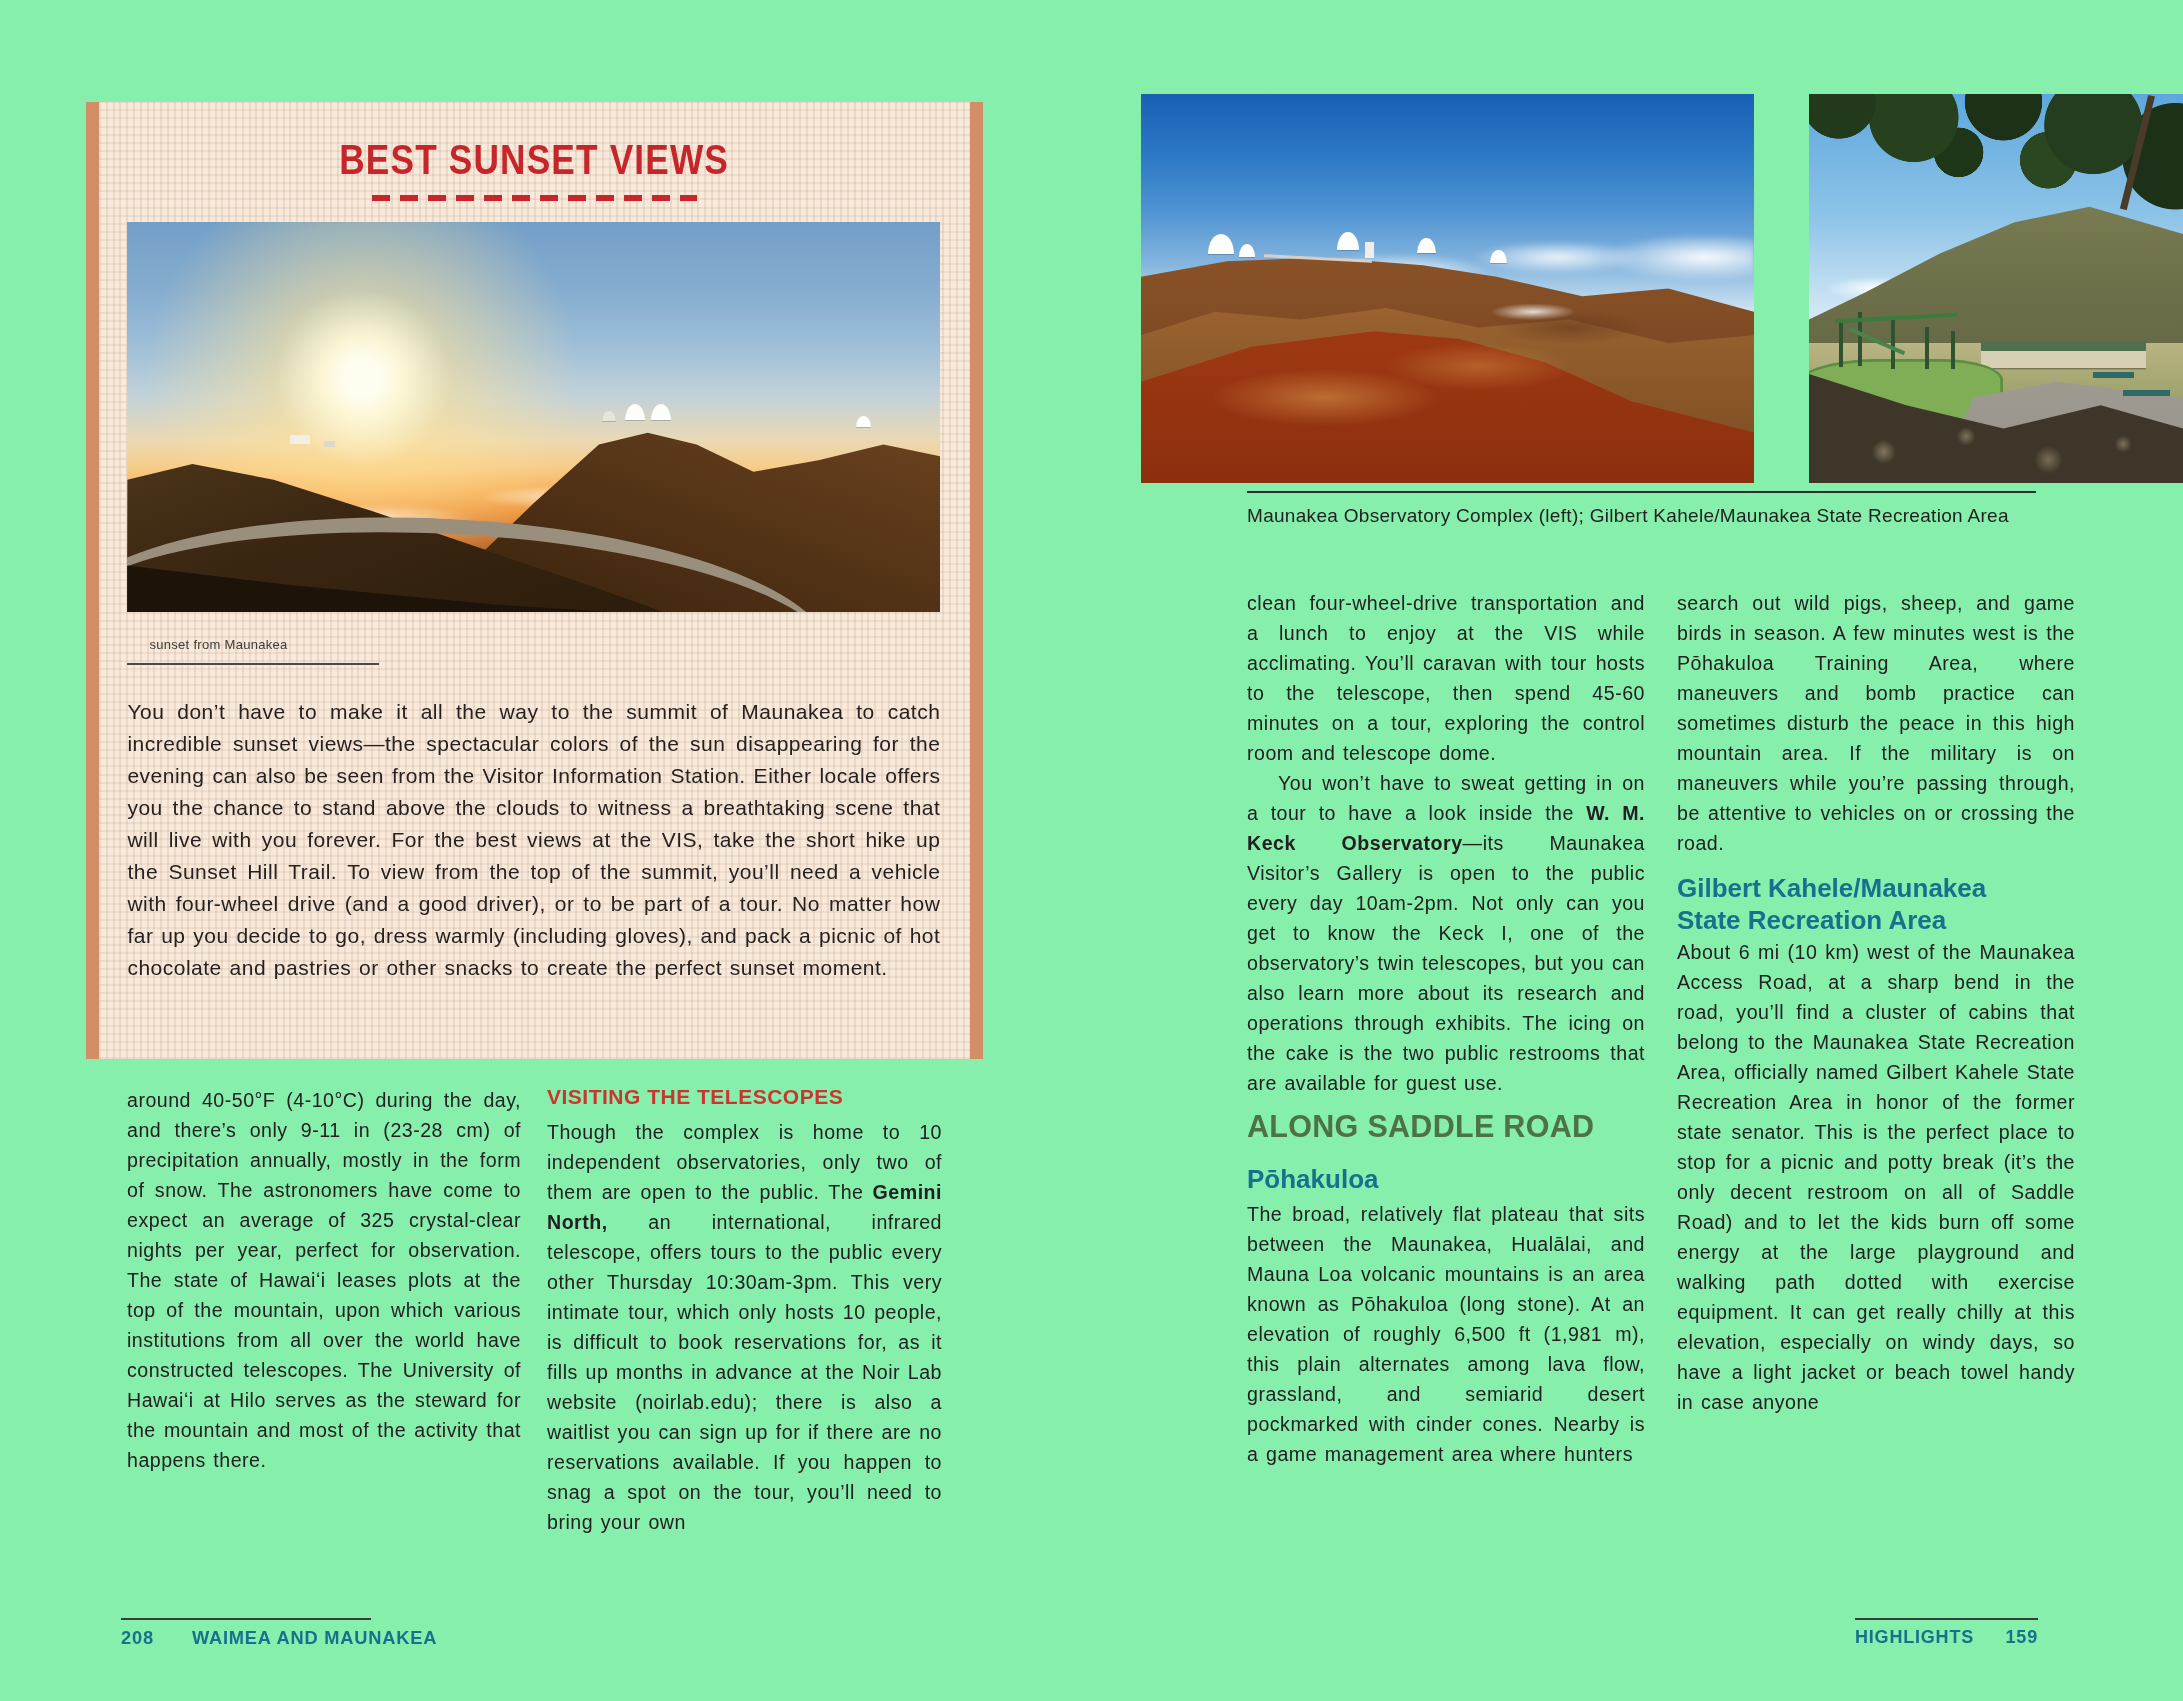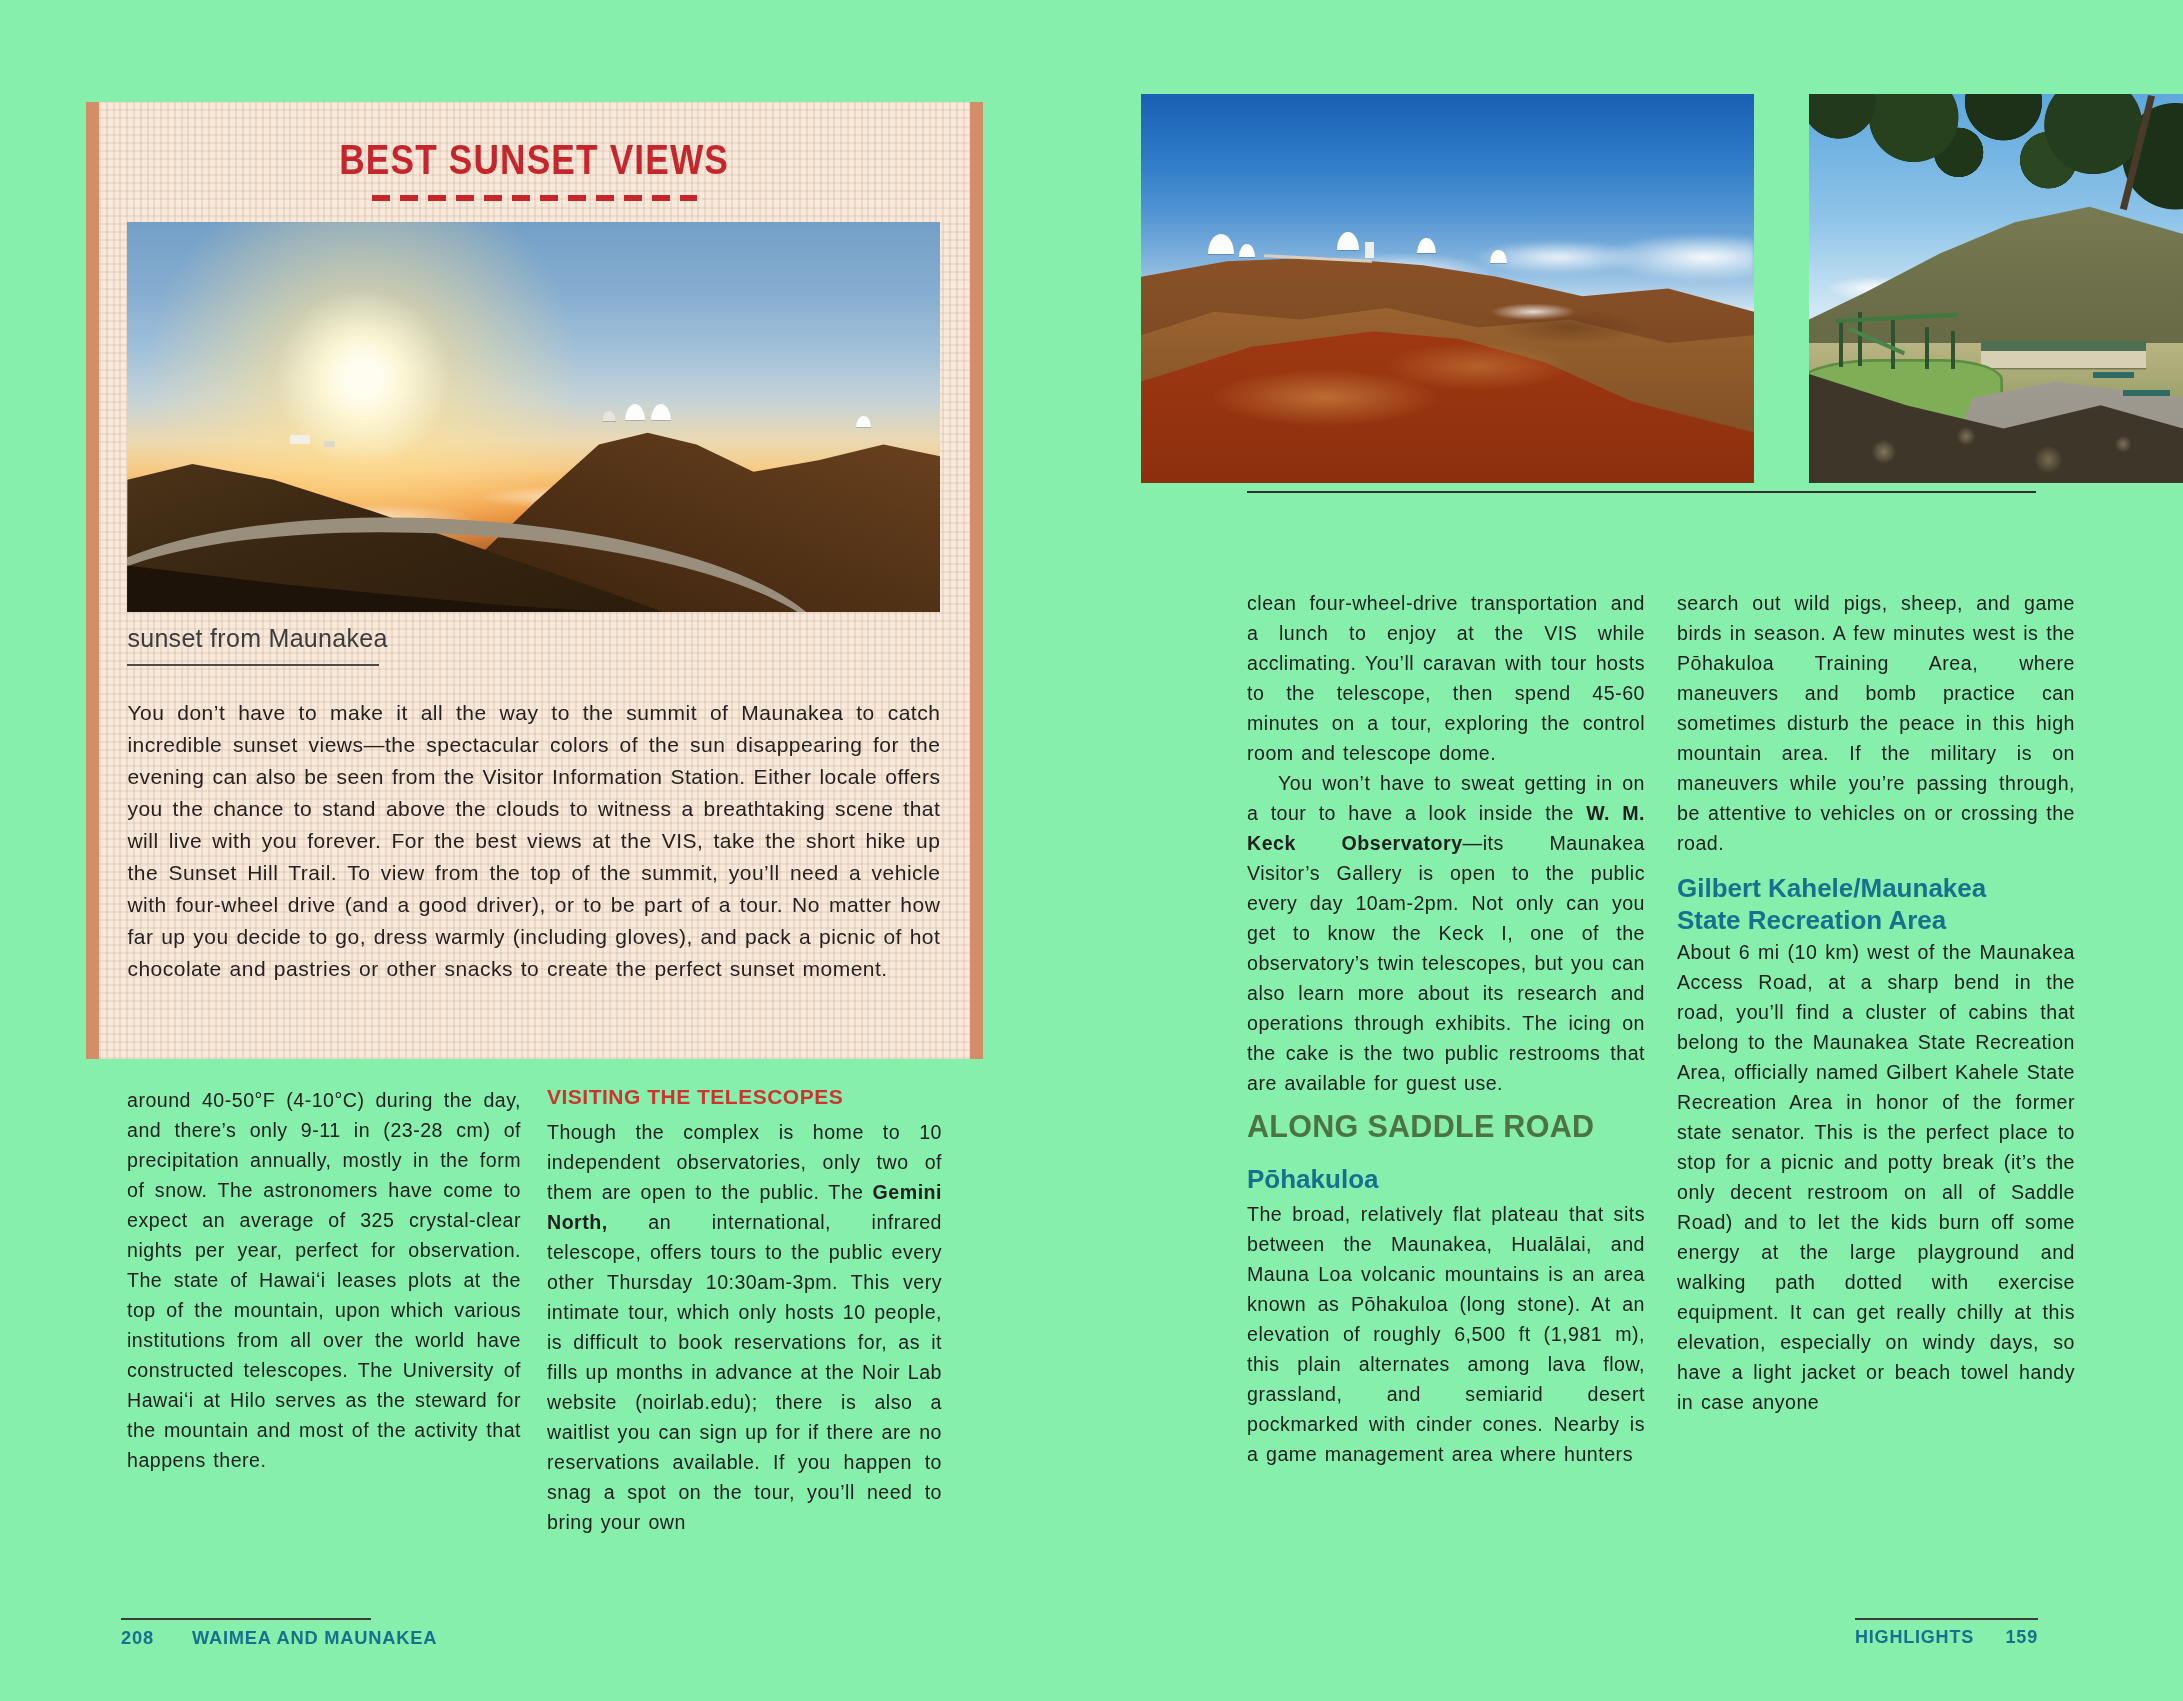--- a/index.html
+++ b/index.html
@@ -53,21 +53,21 @@
     border-top:15px solid #9a8f7d; border-left:2.7px solid transparent; border-radius:50%;
     transform:rotate(3deg);
   }
   .sunset-fg { position:absolute; inset:0;
     clip-path:polygon(0 100%,0 88%,20% 93%,45% 98%,60% 100%);
     background:#1d1309;
   }
   .dome { position:absolute; background:#fdfdfb; border-radius:50% 50% 0 0 / 100% 100% 0 0; box-shadow:0 0.7px 0 rgba(0,0,0,.25); }
   .dome-base { position:absolute; background:#e9e7e2; }
 
-  .callout-caption { margin-top:12px; font-size:25px; color:#3c3c3c; letter-spacing:0.3px; }
+  .callout-caption { margin-top:25px; font-size:13px; color:#3c3c3c; letter-spacing:0.3px;padding-left:22px; }
   .callout-caption-rule { width:252px; height:2px; background:#4a4a4a; margin-top:10.8px; }
   .callout-body {
     margin-top:31px; width:813px; font-size:21px; line-height:32px; color:#262120;
     text-align:justify; letter-spacing:0.5px; word-spacing:1.4px;
   }
 
   
   .body-text { font-size:19.6px; line-height:30px; color:#242021; text-align:justify; letter-spacing:0.5px; word-spacing:1.7px; }
   .lcol1 { position:absolute; left:127px; top:1085px; width:394px; }
   .lcol2 { position:absolute; left:547px; top:1085px; width:395px; }
@@ -243,20 +243,21 @@
     <div class="park-gravel"></div>
     <div class="dome-base" style="left:76%; top:71.5%; width:41px; height:5.4px; background:#2e6b66;"></div>
     <div class="dome-base" style="left:84%; top:76%; width:47px; height:6.1px; background:#2e6b66;"></div>
     <div class="park-shadow"></div>
     <div class="park-canopy"></div>
     <div class="park-trunk"></div>
   </div>
 
   <div class="rcaption-rule"></div>
   <div class="rcaption">
+    <div>Maunakea Observatory Complex (left); Gilbert Kahele/Maunakea State Recreation Area</div>
   </div>
 
   <div class="rcol1">
     <p class="body-text">clean four-wheel-drive transportation and a lunch to enjoy at the VIS while acclimating. You’ll caravan with tour hosts to the telescope, then spend 45-60 minutes on a tour, exploring the control room and telescope dome.</p>
     <p class="body-text indent"><span>You won’t have to sweat getting in on a tour to have a look inside the </span><strong>W. M. Keck Observatory</strong><span>—its Maunakea Visitor’s Gallery is open to the public every day 10am-2pm. Not only can you get to know the Keck I, one of the observatory’s twin telescopes, but you can also learn more about its research and operations through exhibits. The icing on the cake is the two public restrooms that are available for guest use.</span></p>
     <div class="green-heading">ALONG SADDLE ROAD</div>
     <div class="teal-sub">Pōhakuloa</div>
     <p class="body-text">The broad, relatively flat plateau that sits between the Maunakea, Hualālai, and Mauna Loa volcanic mountains is an area known as Pōhakuloa (long stone). At an elevation of roughly 6,500 ft (1,981 m), this plain alternates among lava flow, grassland, and semiarid desert pockmarked with cinder cones. Nearby is a game management area where hunters</p>
   </div>
 

